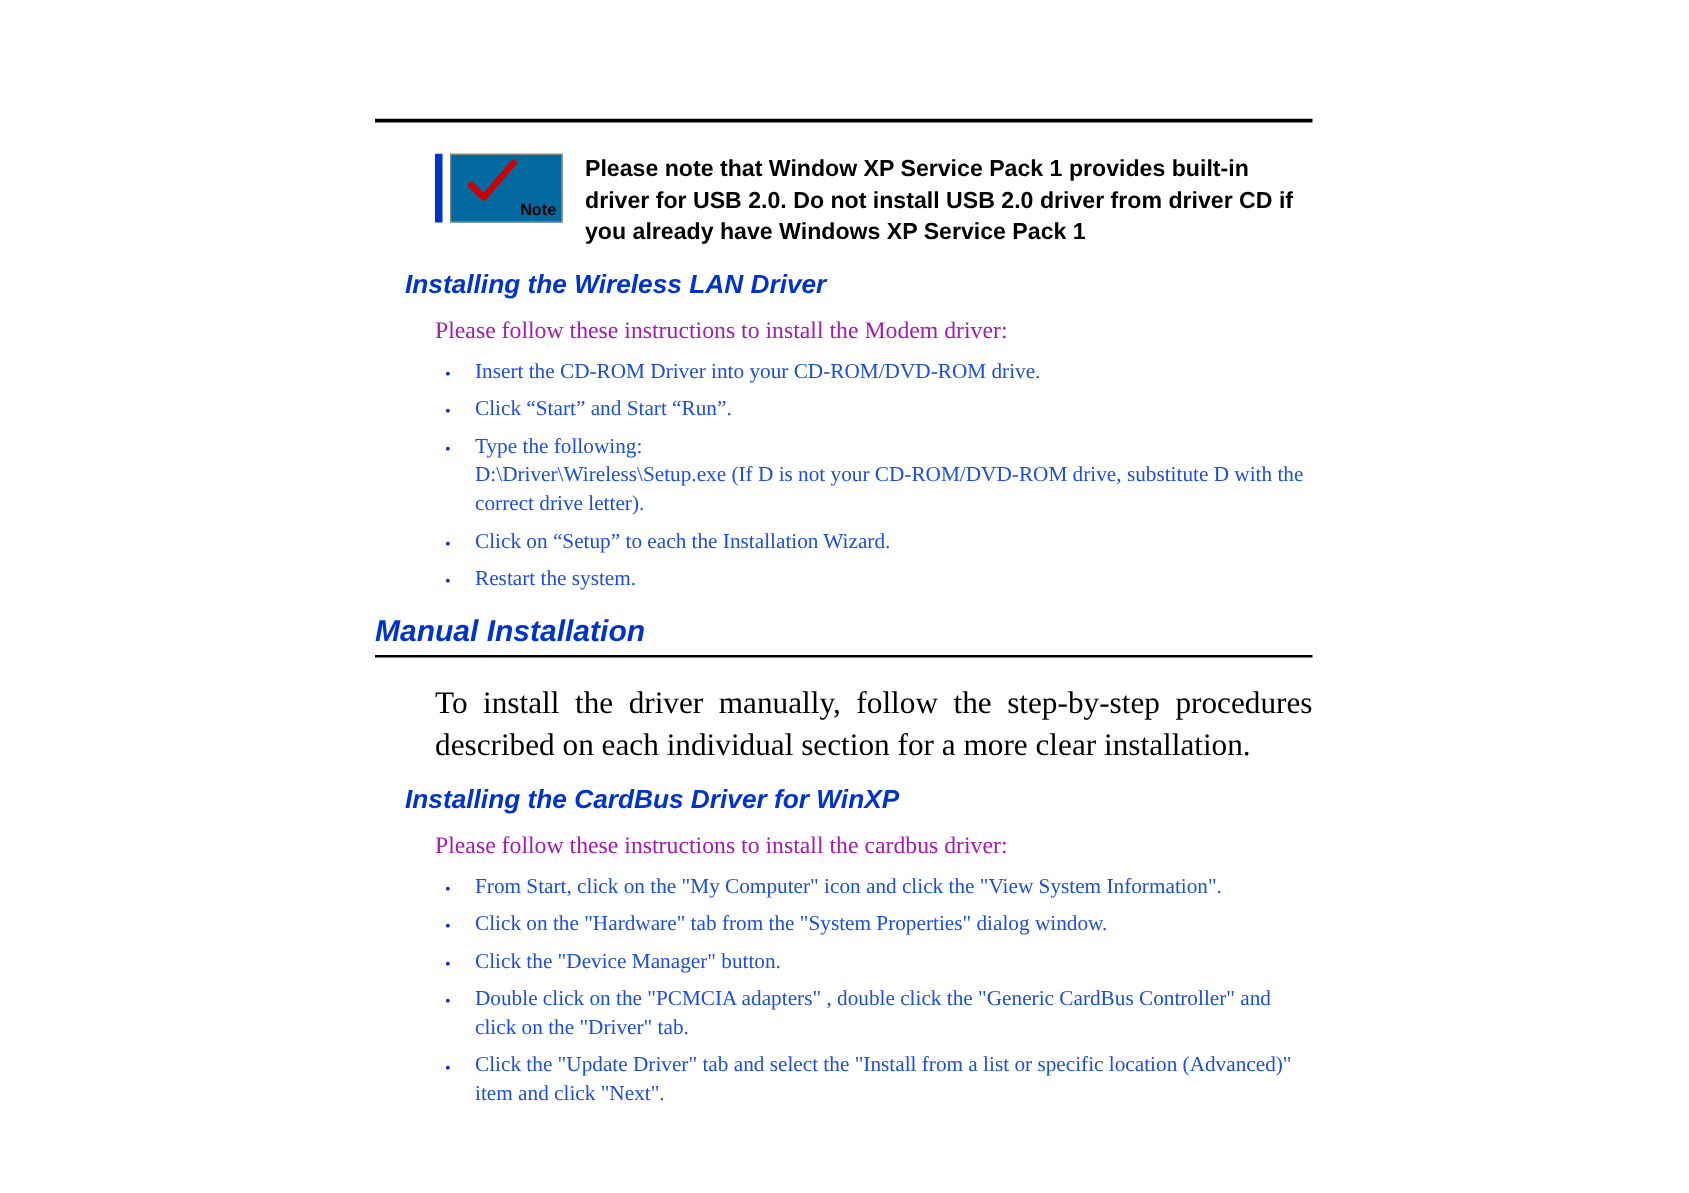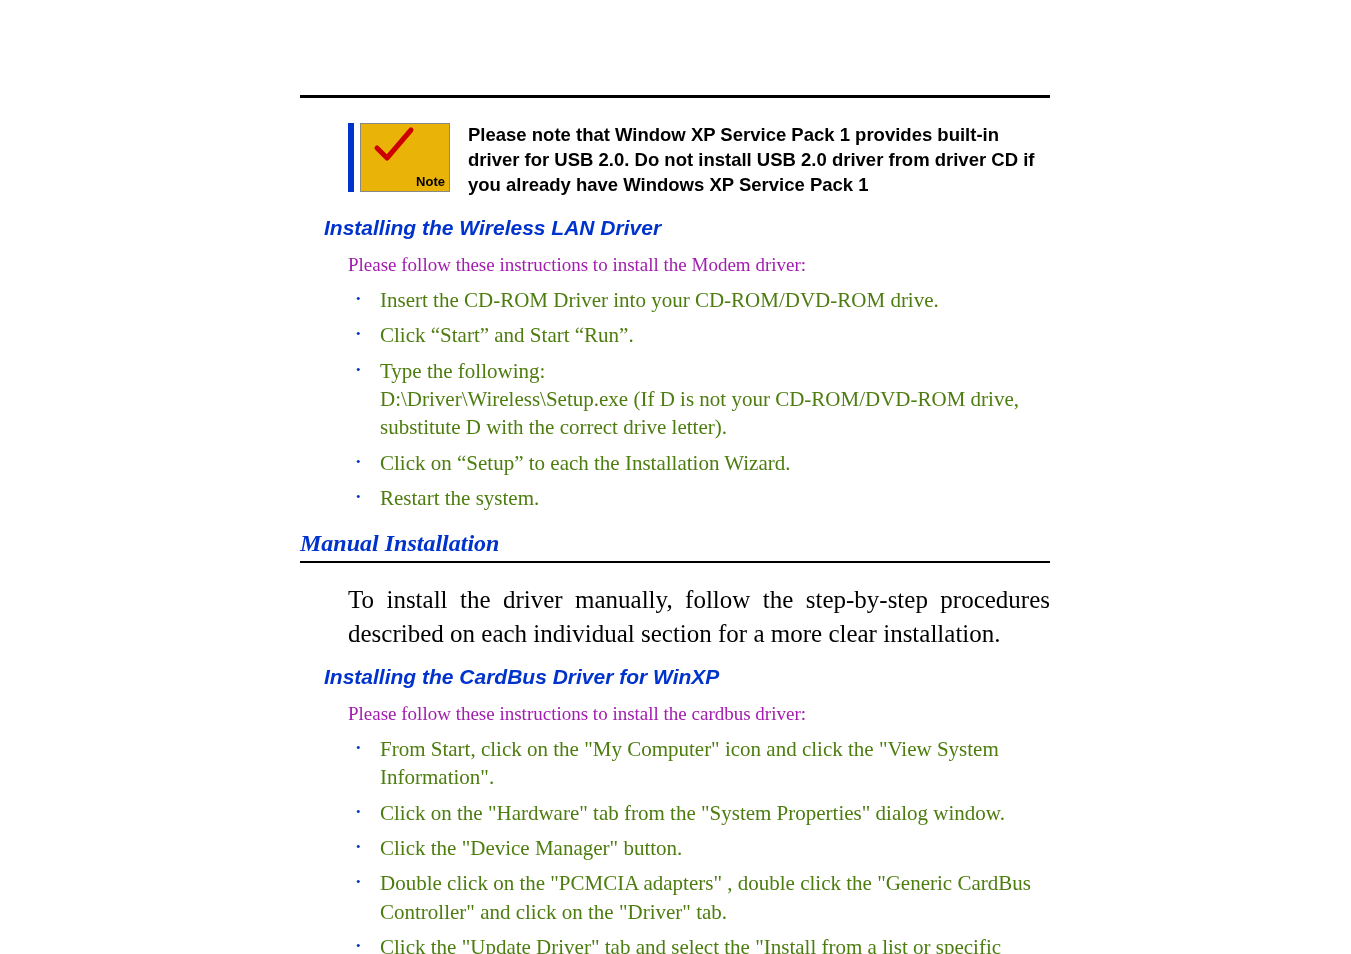--- a/index.html
+++ b/index.html
@@ -31,24 +31,24 @@
       gap: 18px;
       margin-left: 48px;
       margin-bottom: 18px;
     }
     .note-icon-wrap {
       border-left: 6px solid #0033cc;
       padding-left: 6px;
     }
     .note-icon {
       width: 90px;
-      height: 69px;
+      height: 55px;
       border: 1px solid #888;
       position: relative;
-      background: #eab308;
+      background: #0369a1;
     }
     .note-check {
       position: absolute;
       left: 12px;
       top: 2px;
     }
     .note-check svg {
       width: 42px;
       height: 38px;
     }
@@ -83,40 +83,40 @@
       margin-left: 48px;
       margin-bottom: 10px;
       color: #a21caf;
     }
     ul.bullet-list {
       list-style: none;
       margin-left: 48px;
       margin-bottom: 16px;
     }
     ul.bullet-list li {
-      font-size: 21px;
-      color: #4d7c0f;
+      font-size: 17px;
+      color: #1d4ed8;
       position: relative;
       padding-left: 32px;
       margin-bottom: 7px;
       line-height: 1.35;
     }
     ul.bullet-list li::before {
       content: "•";
       position: absolute;
       left: 8px;
       top: 4px;
       color: #0033cc;
       font-size: 13px;
     }
     .li-sub {
       display: block;
     }
     .section-heading-blue {
-      font-family: Liberation Serif, serif;
+      font-family: Liberation Sans, sans-serif;
       font-weight: bold;
       font-style: italic;
       color: #0033cc;
       font-size: 24px;
       margin-top: 18px;
       margin-bottom: 4px;
     }
     .section-underline {
       border: none;
       border-top: 2px solid #000;

